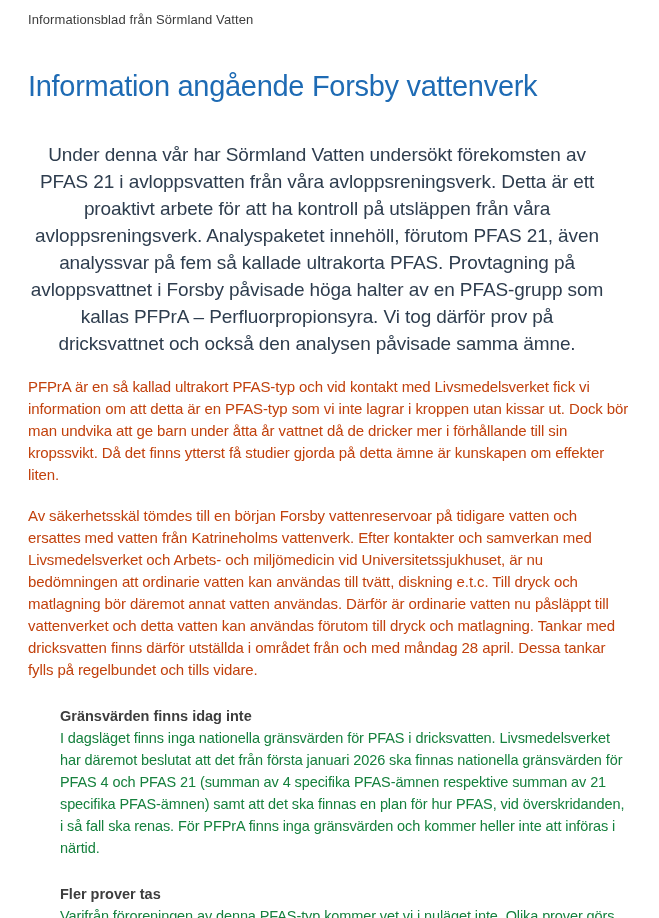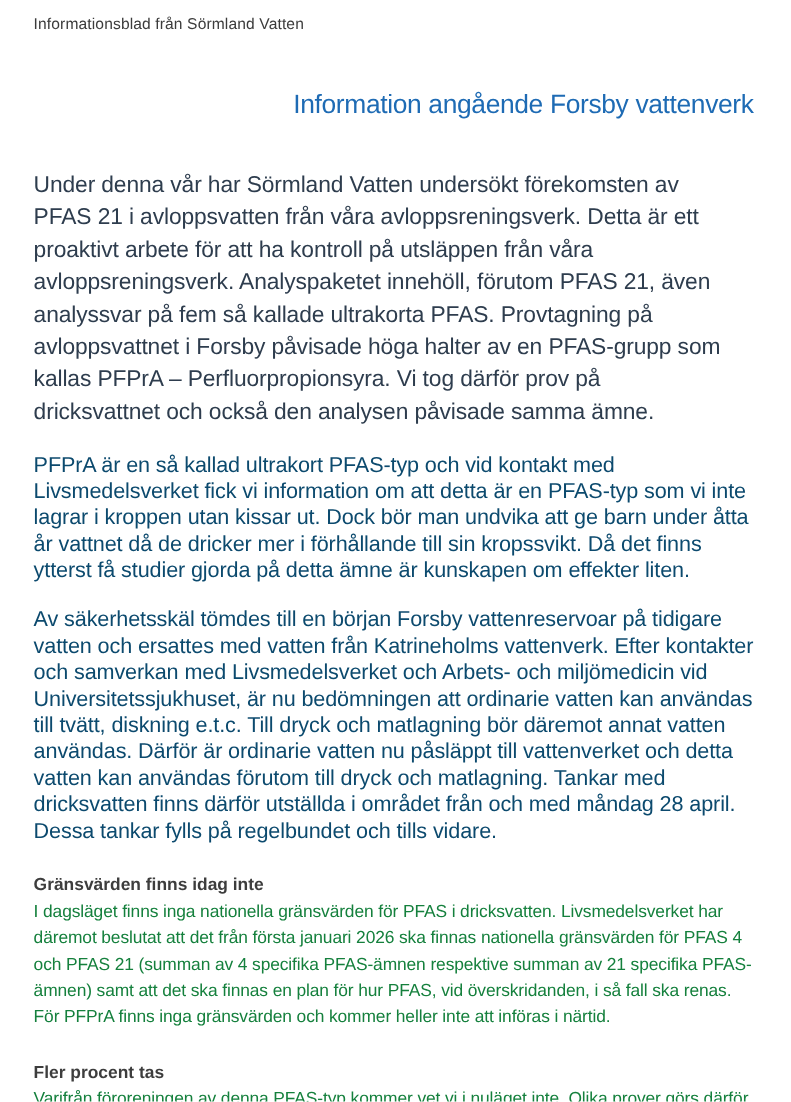--- a/index.html
+++ b/index.html
@@ -22,47 +22,48 @@
     background: #ffffff;
   }
   .kicker {
     font-size: 13px;
     line-height: 16px;
     color: #3c3c3c;
     letter-spacing: 0.1px;
   }
   .title {
     margin: 41px 0 0 0;
-    font-size: 22px;
+    font-size: 29px;
     font-weight: 400;
     line-height: 35px;
     letter-spacing: -0.3px;
     color: #1e6bb4;
     max-width: 600px;
-    text-align: right;
   }
   .title .line { display: block; }
   .lead {
     margin: 37px 0 0 0;
     font-size: 19px;
     line-height: 27px;
     color: #2e3d4e;
     max-width: 578px;
     letter-spacing: -0.1px;
+    text-align: center;
   }
   .body-para {
     margin: 19px 0 0 0;
-    font-size: 18px;
+    font-size: 15px;
     line-height: 22px;
-    color: #0c4a6e;
+    color: #c2410c;
     max-width: 607px;
     letter-spacing: -0.1px;
   }
   .section {
     margin-top: 24px;
+    margin-left: 32px;
   }
   .section-heading {
     margin: 0;
     font-size: 14.5px;
     line-height: 22px;
     font-weight: 700;
     color: #3d3d3d;
   }
   .section-body {
     margin: 0;
@@ -89,17 +90,17 @@
   <p class="body-para">PFPrA är en så kallad ultrakort PFAS-typ och vid kontakt med Livsmedelsverket fick vi information om att detta är en PFAS-typ som vi inte lagrar i kroppen utan kissar ut. Dock bör man undvika att ge barn under åtta år vattnet då de dricker mer i förhållande till sin kropssvikt. Då det finns ytterst få studier gjorda på detta ämne är kunskapen om effekter liten.</p>
 
   <p class="body-para">Av säkerhetsskäl tömdes till en början Forsby vattenreservoar på tidigare vatten och ersattes med vatten från Katrineholms vattenverk. Efter kontakter och samverkan med Livsmedelsverket och Arbets- och miljömedicin vid Universitetssjukhuset, är nu bedömningen att ordinarie vatten kan användas till tvätt, diskning e.t.c. Till dryck och matlagning bör däremot annat vatten användas. Därför är ordinarie vatten nu påsläppt till vattenverket och detta vatten kan användas förutom till dryck och matlagning. Tankar med dricksvatten finns därför utställda i området från och med måndag 28 april. Dessa tankar fylls på regelbundet och tills vidare.</p>
 
   <div class="section">
     <h2 class="section-heading">Gränsvärden finns idag inte</h2>
     <p class="section-body">I dagsläget finns inga nationella gränsvärden för PFAS i dricksvatten. Livsmedelsverket har däremot beslutat att det från första januari 2026 ska finnas nationella gränsvärden för PFAS 4 och PFAS 21 (summan av 4 specifika PFAS-ämnen respektive summan av 21 specifika PFAS-ämnen) samt att det ska finnas en plan för hur PFAS, vid överskridanden, i så fall ska renas. För PFPrA finns inga gränsvärden och kommer heller inte att införas i närtid.</p>
   </div>
 
   <div class="section">
-    <h2 class="section-heading">Fler procent tas</h2>
+    <h2 class="section-heading">Fler prover tas</h2>
     <p class="section-body">Varifrån föroreningen av denna PFAS-typ kommer vet vi i nuläget inte. Olika prover görs därför av oss och av Vingåkers kommun för att om möjligt hitta trolig källa till föroreningen. Det vi har sett hittills är att det finns höga halter av PFPrA i avloppsvattnet. Ungefär 70 till 80 procent av avloppsvattnet här kommer även från så kallat tillskottsvatten vilket kommer från regn och grundvatten. Övrig del kommer från anslutna fastigheters avlopp. Hur länge PFPrA har funnits i vattnet vet vi inte då prover inte har tagits tidigare.</p>
   </div>
 
 </div>
 
 </body></html>

